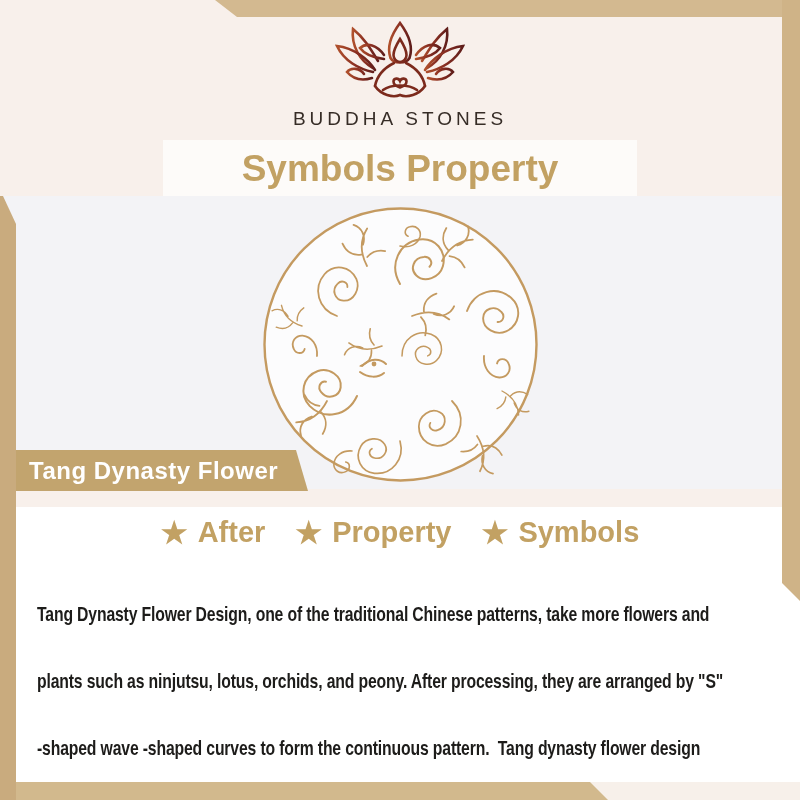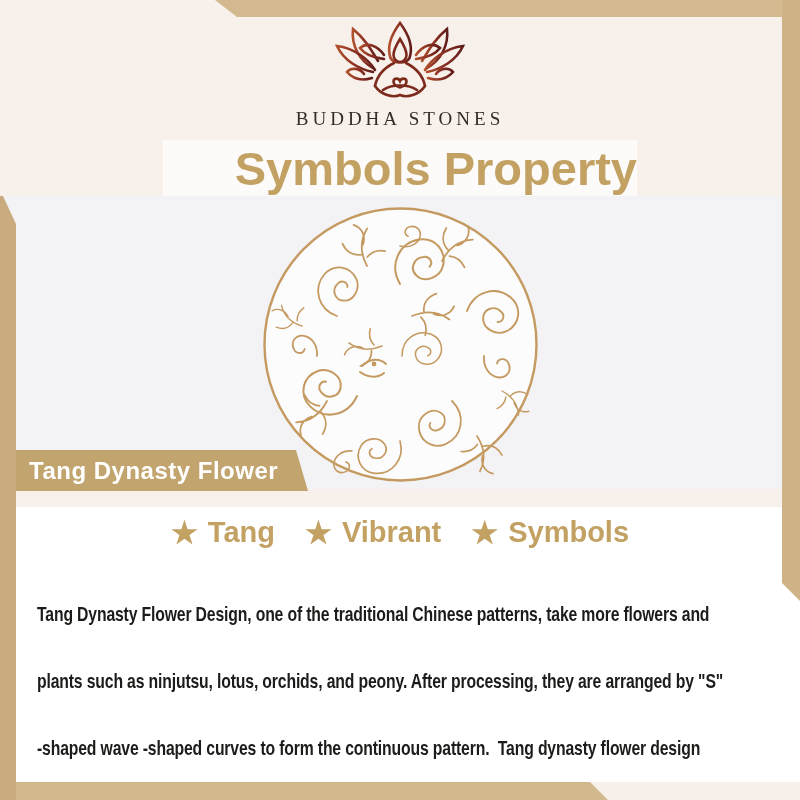--- a/index.html
+++ b/index.html
@@ -16,25 +16,25 @@
               clip-path:polygon(0 0,590px 0,608px 18px,0 18px);}
   #top-tan{position:absolute;left:0;top:0;width:800px;height:17px;background:#d3b990;
            clip-path:polygon(215px 0,800px 0,800px 17px,237px 17px);}
   #right-strip{position:absolute;left:782px;top:0;width:18px;height:601px;background:#cfb387;
                clip-path:polygon(0 0,18px 0,18px 601px,0 583px);}
   #left-strip{position:absolute;left:0;top:196px;width:16px;height:604px;background:#c9ab7e;
               clip-path:polygon(0 0,3px 0,16px 28px,16px 604px,0 604px);}
   
   #logo{position:absolute;left:320px;top:20px;width:160px;height:90px;}
   #brand-name{position:absolute;left:200px;top:108px;width:400px;text-align:center;
-              font-family:Liberation Serif, serif;font-size:19px;letter-spacing:4px;
+              font-family:Liberation Sans, sans-serif;font-size:19px;letter-spacing:4px;
               color:#362c26;}
   
   #title-box{position:absolute;left:163px;top:140px;width:474px;height:56px;background:#fdfbf9;}
-  #page-title{width:100%;text-align:right;line-height:58px;font-size:47px;font-weight:bold;
+  #page-title{width:100%;text-align:center;line-height:58px;font-size:37px;font-weight:bold;
               color:#c2a163;letter-spacing:0px;}
   
   #pattern-wrap{position:absolute;left:262px;top:206px;width:277px;height:277px;}
   
   #banner{position:absolute;left:16px;top:450px;width:292px;height:41px;background:#c2a46e;
           clip-path:polygon(0 0,280px 0,292px 41px,0 41px);}
   #banner-label{display:block;padding-left:13px;line-height:41px;color:#ffffff;
                 font-size:24px;font-weight:bold;letter-spacing:0.5px;}
   
   #traits{position:absolute;left:0;top:516px;width:800px;display:flex;justify-content:center;
@@ -136,25 +136,25 @@
     </g>
   </svg>
 
   <div id="banner">
     <span id="banner-label">Tang Dynasty Flower Design</span>
   </div>
 
   <div id="traits">
     <div class="trait">
       <span class="star">★</span>
-      <span>Tang</span>
+      <span>After</span>
     </div>
     <div class="trait">
       <span class="star">★</span>
-      <span>Vibrant</span>
+      <span>Property</span>
     </div>
     <div class="trait">
       <span class="star">★</span>
       <span>Symbols</span>
     </div>
   </div>
 
   <div id="description">
     <div class="line">Tang Dynasty Flower Design, one of the traditional Chinese patterns, take more flowers and</div>
     <div class="line">plants such as ninjutsu, lotus, orchids, and peony. After processing, they are arranged by "S"</div>

